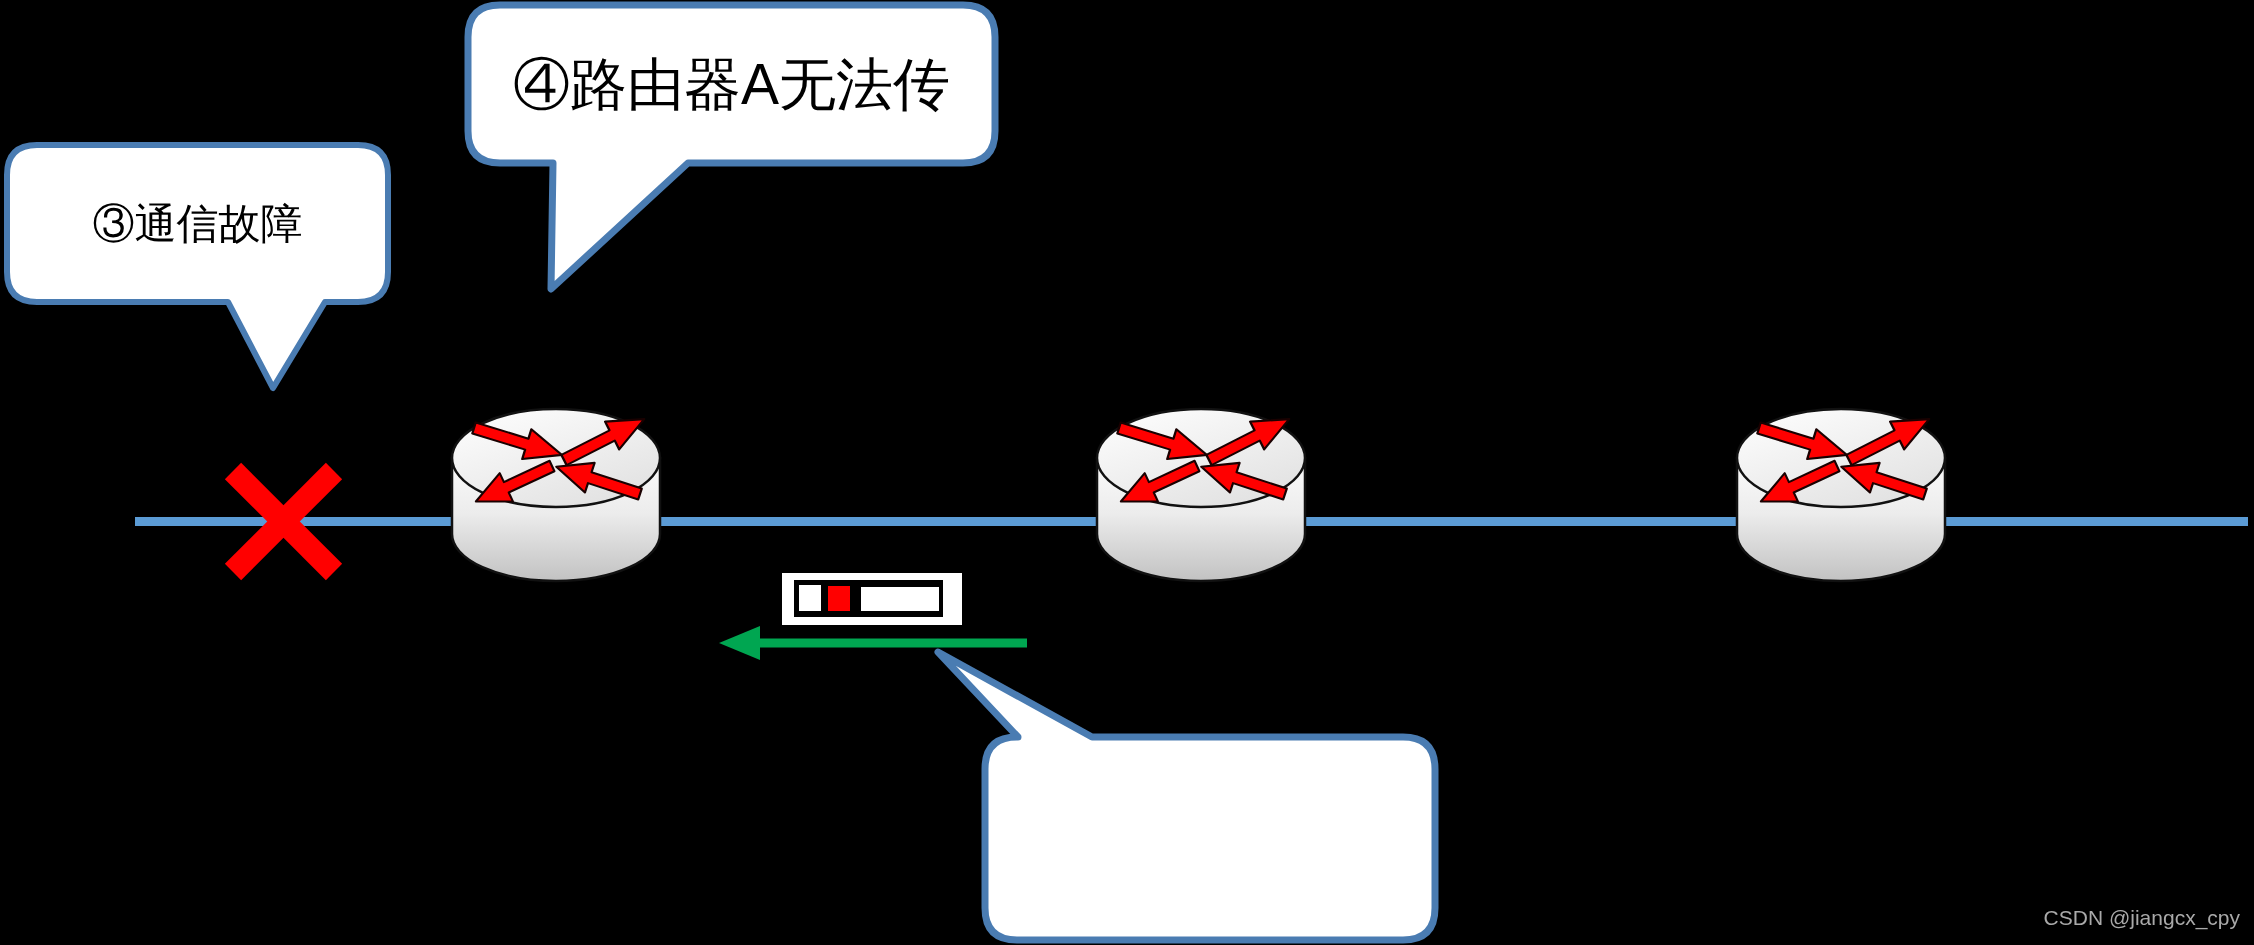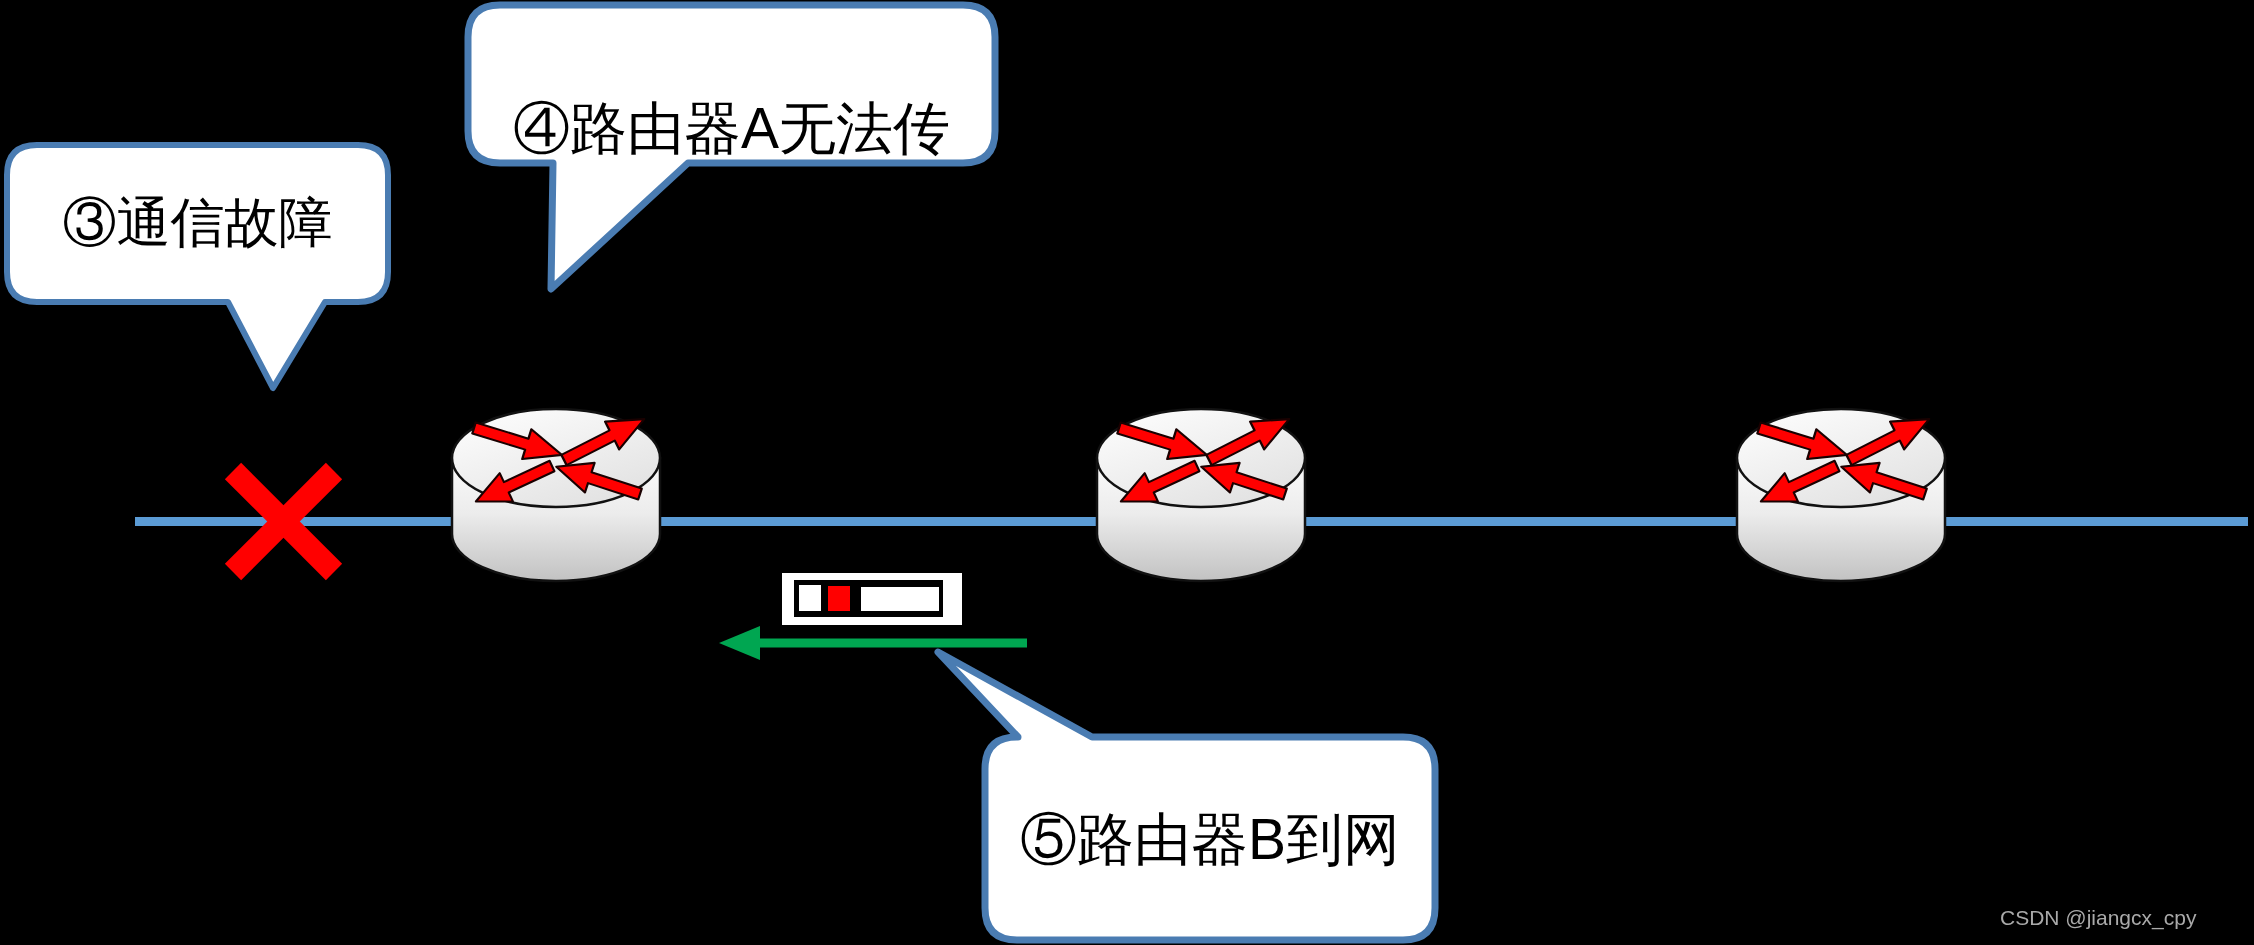--- a/index.html
+++ b/index.html
@@ -27,34 +27,34 @@
     flex-direction: column;
     align-items: center;
     justify-content: center;
     text-align: center;
     color: #000000;
     z-index: 5;
   }
   .callout-text .line { display: block; white-space: nowrap; }
   .ct-fault {
     left: 7px; top: 145px; width: 381px; height: 157px;
-    font-size: 54px;
+    font-size: 42px;
   }
   .ct-router-a {
     left: 468px; top: 5px; width: 527px; height: 158px;
-    font-size: 57px; line-height: 70px; justify-content: flex-end;
+    font-size: 57px; line-height: 70px;
   }
   .ct-router-b {
     left: 985px; top: 737px; width: 450px; height: 203px;
     font-size: 57px; line-height: 76px;
   }
   .watermark {
     position: absolute;
     left: 2000px; top: 906px; width: 240px;
-    text-align: left;
+    text-align: right;
     font-size: 21px;
     color: #A9A9A9;
     z-index: 6;
   }
 </style>
 </head>
 <body>
 
 <div class="stage">
 
@@ -115,18 +115,17 @@
 
   <div class="callout-text ct-fault">
     <span class="line">③通信故障</span>
   </div>
 
   <div class="callout-text ct-router-a">
     <span class="line">④路由器A无法传</span>
   </div>
 
   <div class="callout-text ct-router-b">
-    <span class="line">⑤路由器B到网</span>
   </div>
 
   <div class="watermark">CSDN @jiangcx_cpy</div>
 
 </div>
 
 </body></html>

